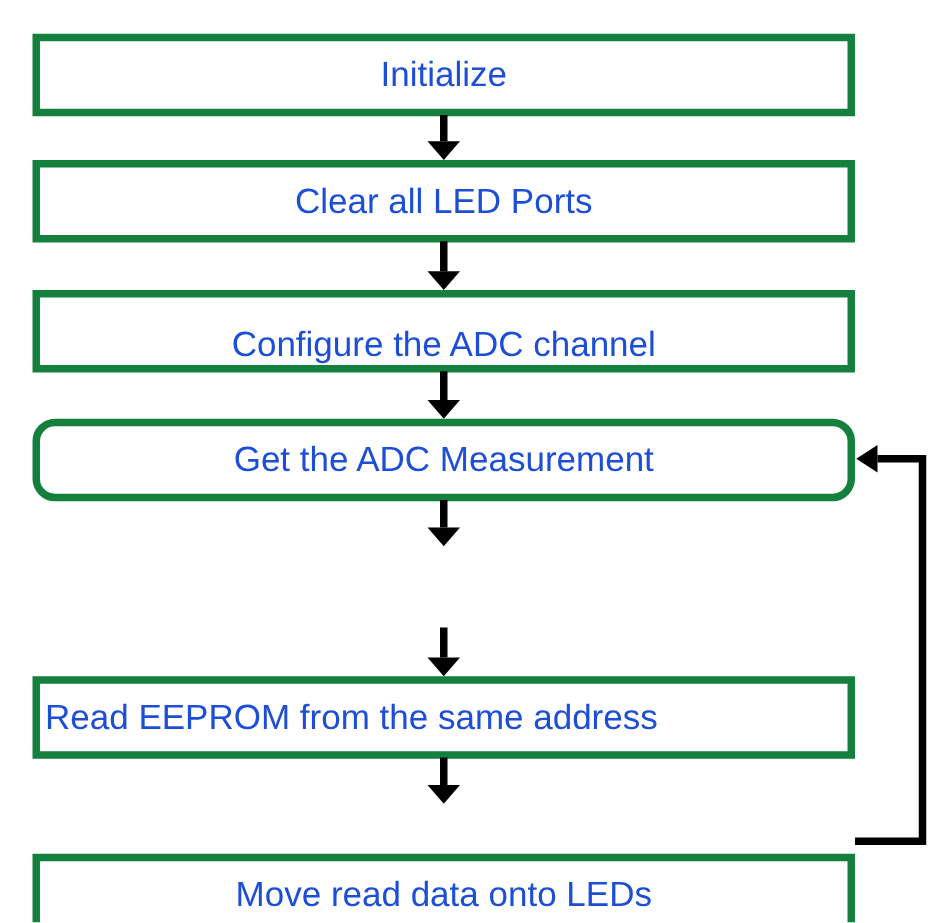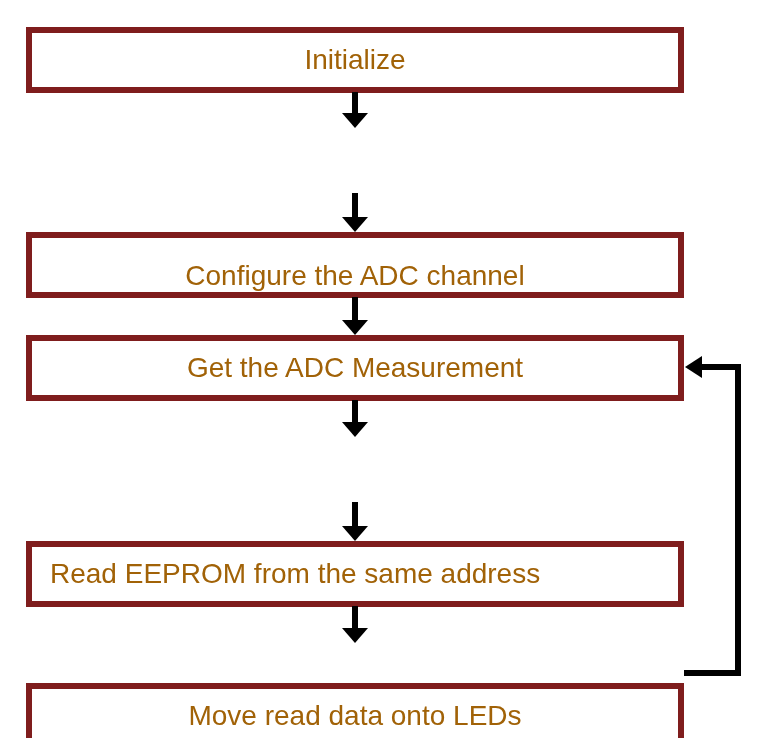--- a/index.html
+++ b/index.html
@@ -14,41 +14,41 @@
     height: 738px;
     background: #ffffff;
     overflow: hidden;
   }
   .flow-box {
     position: absolute;
     left: 26px;
     width: 658px;
     height: 66px;
     box-sizing: border-box;
-    border: 6px solid #7f1d1d;
+    border: 6px solid #15803d;
     background: #ffffff;
     display: flex;
     align-items: center;
     justify-content: center;
     font-size: 28px;
-    color: #a16207;
+    color: #1d4ed8;
     white-space: nowrap;
   }
   .flow-box.align-left {
     justify-content: flex-start;
-    padding-left: 18px;
+    padding-left: 4px;
   }
   .flow-box.big-text {
     font-size: 32px;
     letter-spacing: 0.5px;
   }
   .box-1 { top: 27px;  }
   .box-2 { top: 128px; }
   .box-3 { top: 232px; align-items: flex-end; }
-  .box-4 { top: 335px; }
+  .box-4 { top: 335px; border-radius: 18px; }
   .box-5 { top: 437px; }
   .box-6 { top: 541px; }
   .box-7 { top: 643px; margin-top: 40px; }
 
   
   .down-arrow {
     position: absolute;
     left: 342px;
     width: 26px;
   }
@@ -98,20 +98,23 @@
 
   <div class="flow-box box-1">
     <span>Initialize</span>
   </div>
 
   <div class="down-arrow da-1">
     <div class="stem"></div>
     <div class="head"></div>
   </div>
 
+  <div class="flow-box box-2">
+    <span>Clear all LED Ports</span>
+  </div>
 
   <div class="down-arrow da-2">
     <div class="stem"></div>
     <div class="head"></div>
   </div>
 
   <div class="flow-box box-3">
     <span>Configure the ADC channel</span>
   </div>
 

